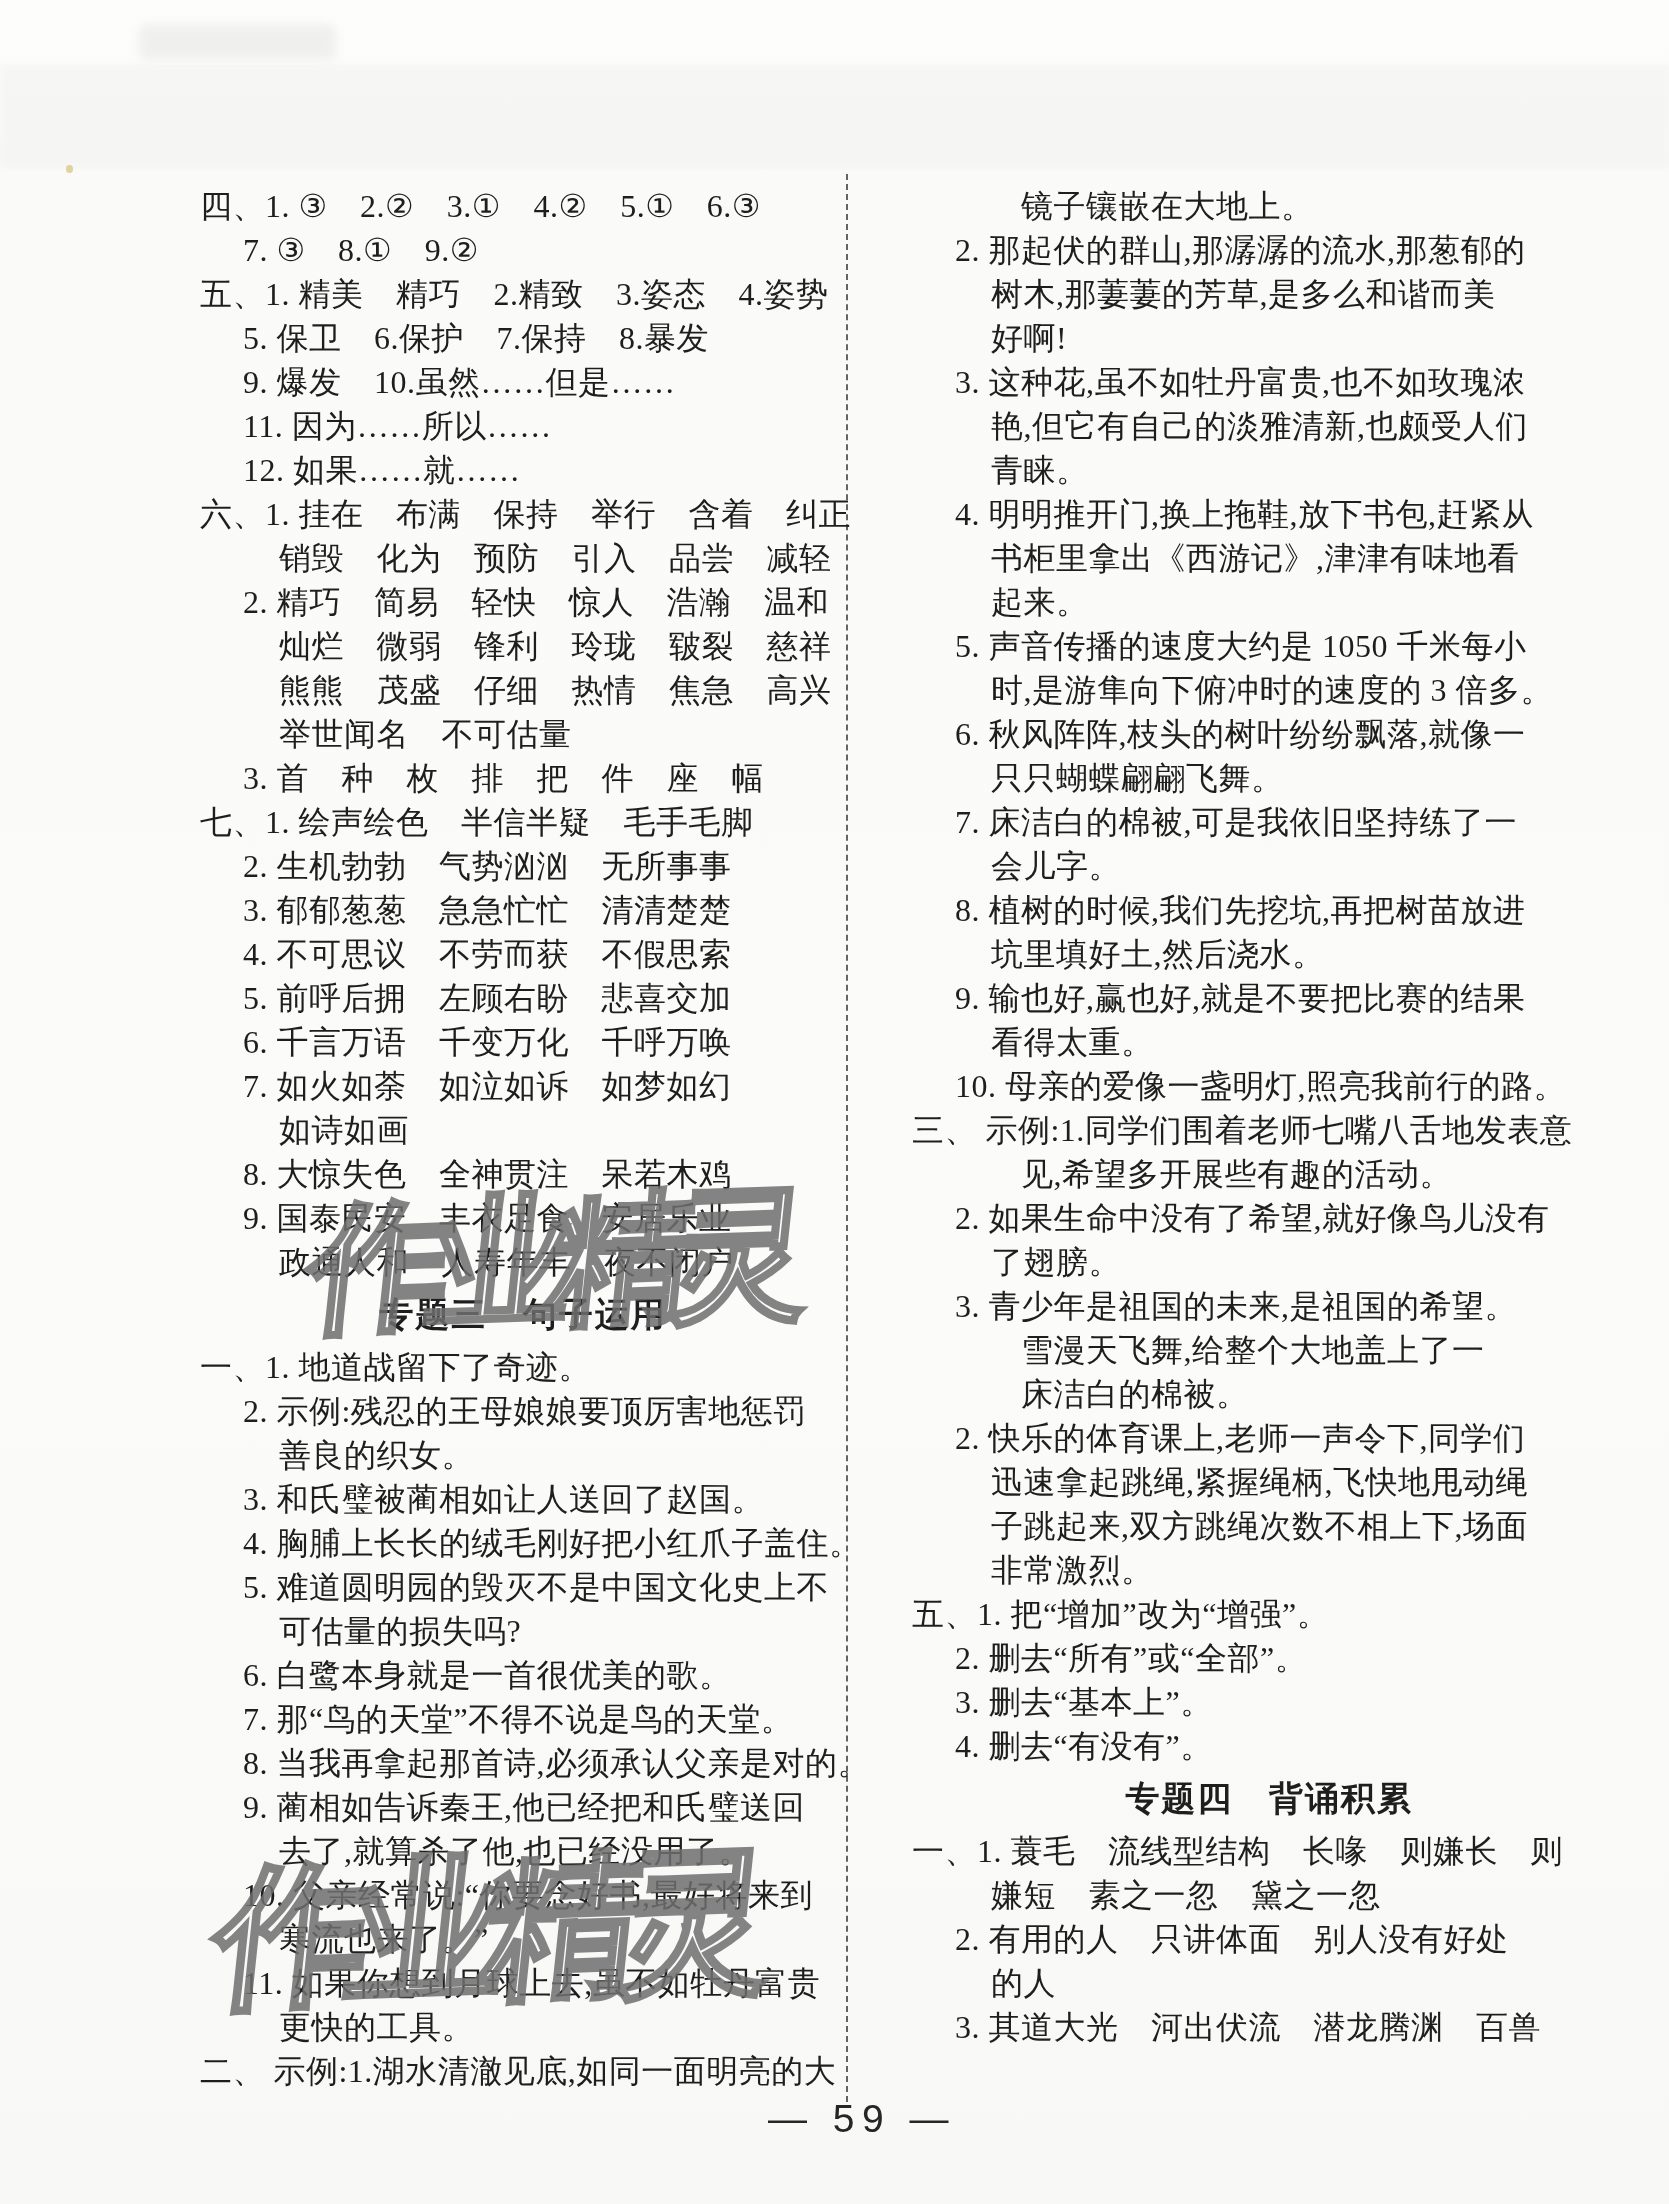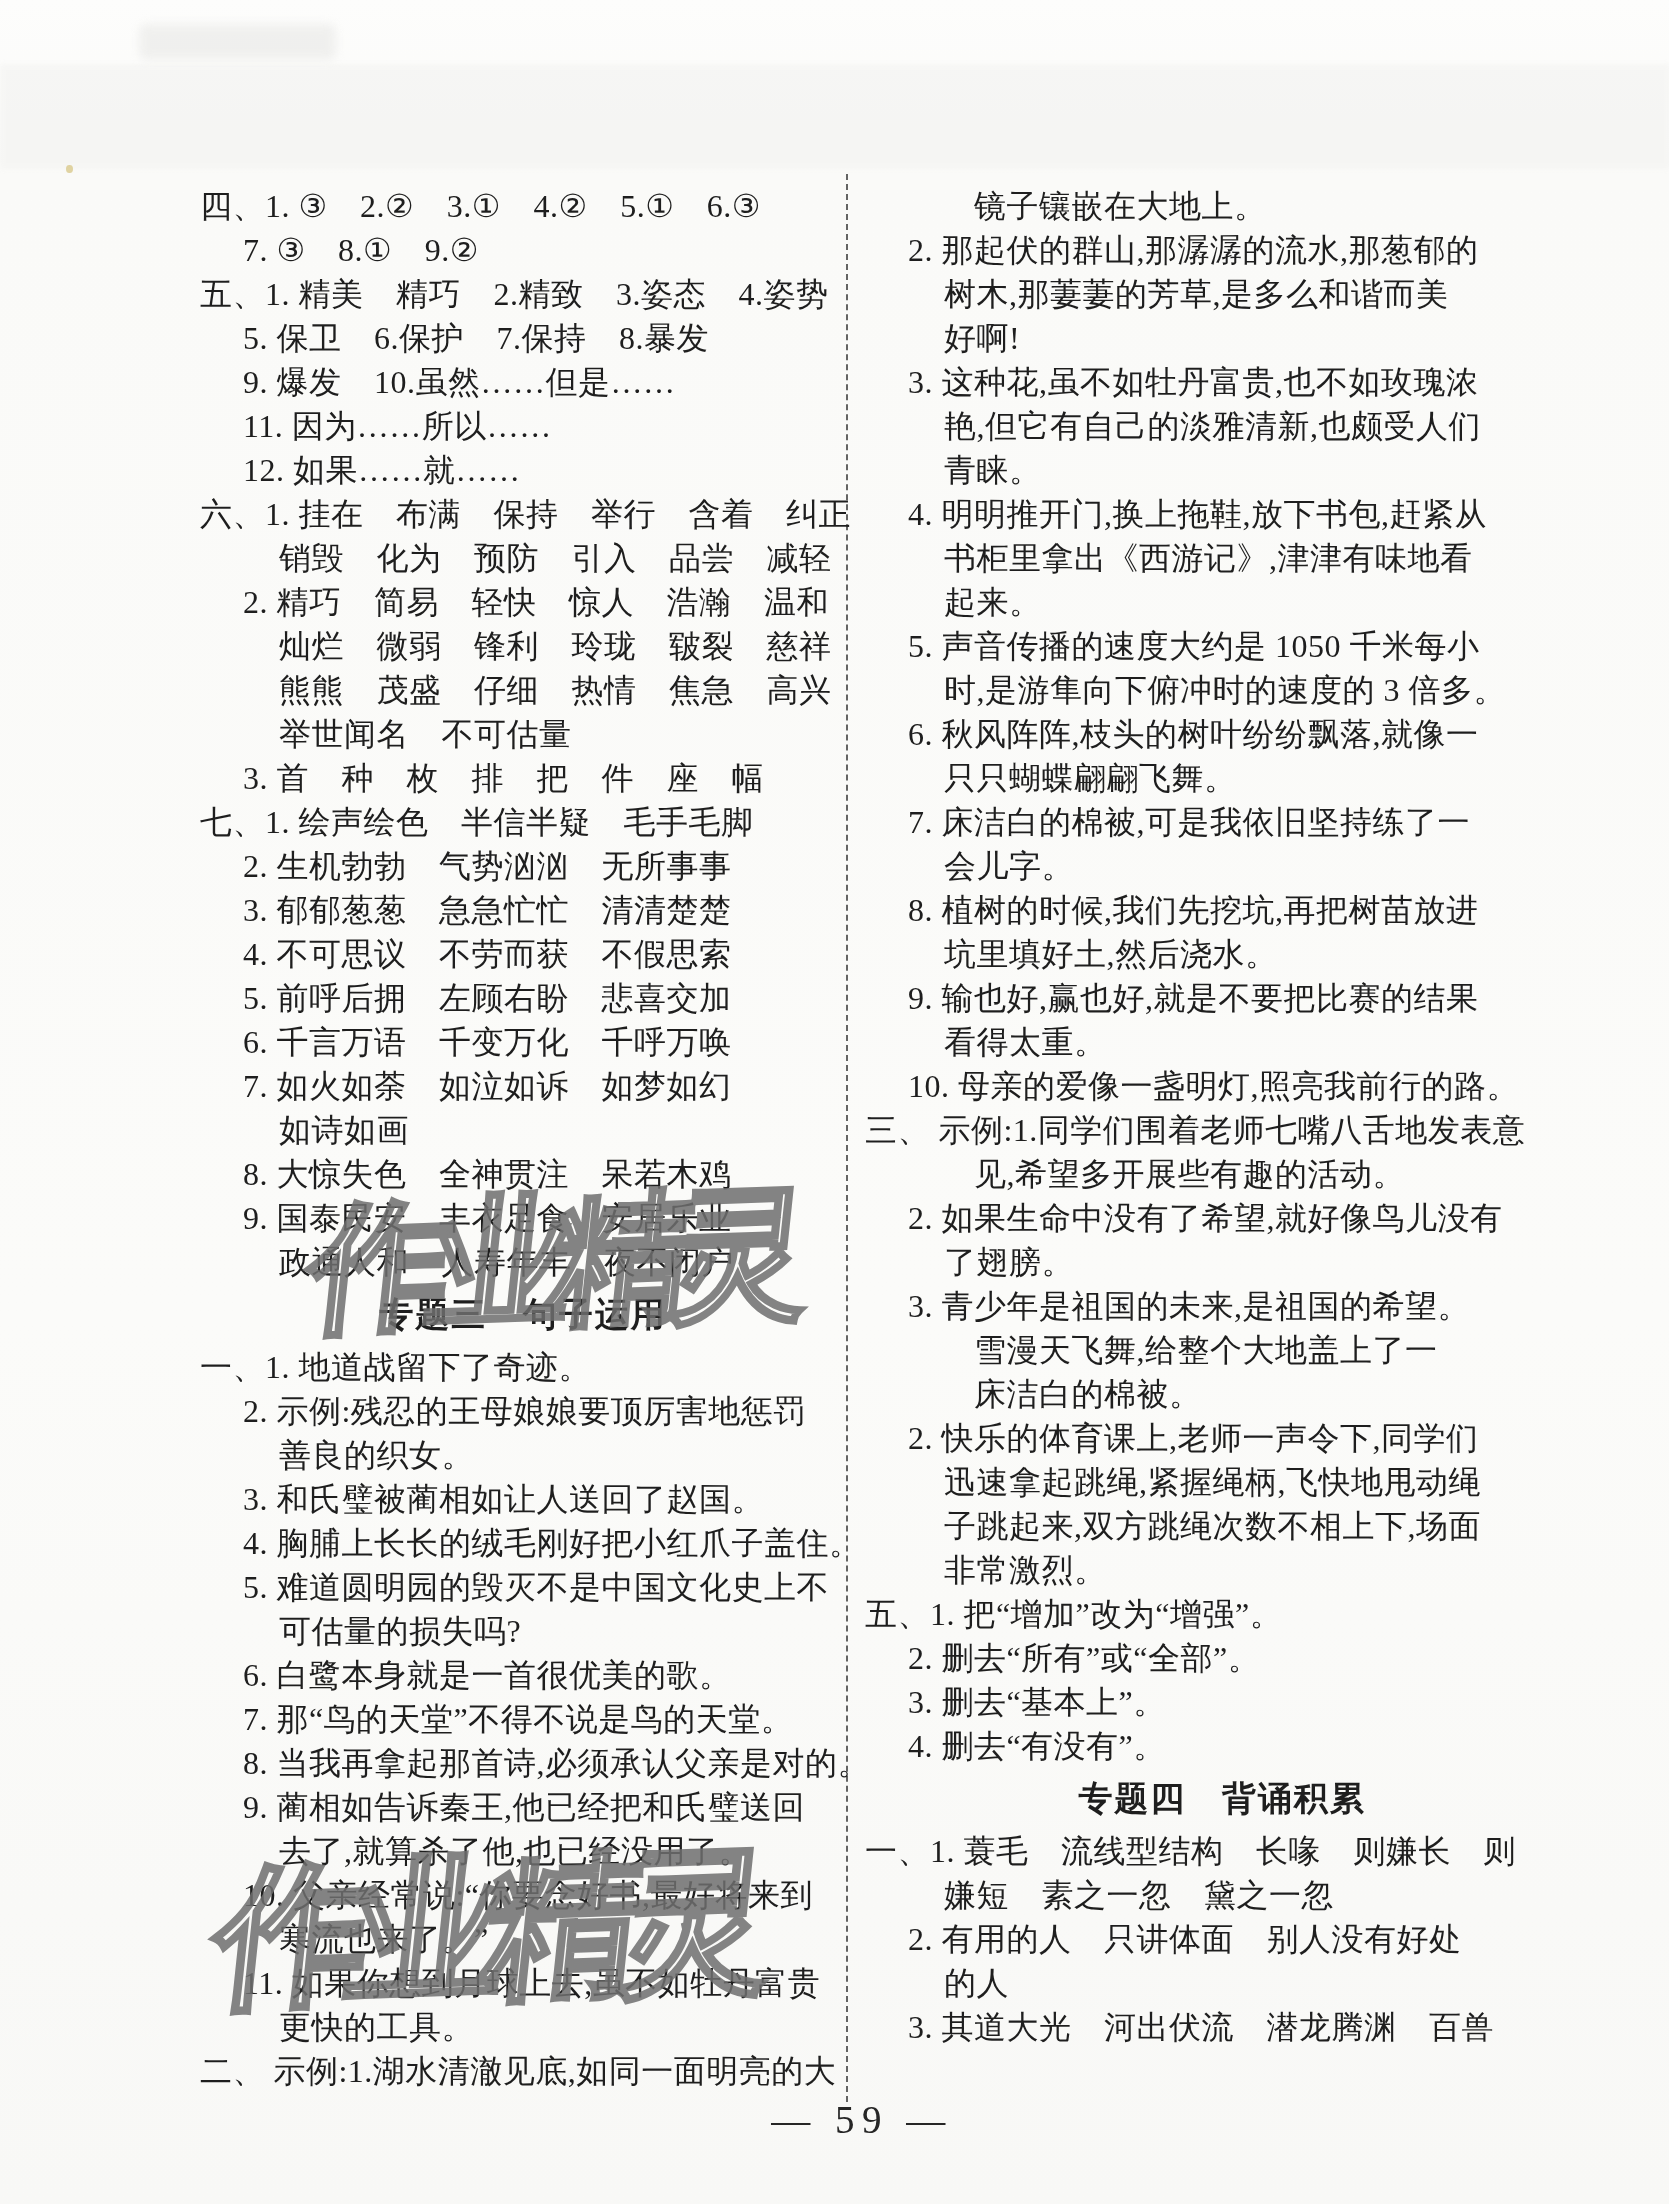--- a/index.html
+++ b/index.html
@@ -17,21 +17,21 @@
   .scan-smudge{
     position:absolute;left:139px;top:24px;width:197px;height:36px;
     background:#ededeb;opacity:.8;filter:blur(4.7px);border-radius:7.5px;
   }
   .scan-speck{
     position:absolute;left:66px;top:165px;width:6.6px;height:8.4px;
     background:#d9c98c;opacity:.8;border-radius:50%;
   }
   .col{position:absolute;top:184px;font-size:32px;line-height:44px;letter-spacing:0.5px;}
   .col-left{left:200px;width:646px;}
-  .col-right{left:865px;width:714px;}
+  .col-right{left:912px;width:714px;}
   .line{white-space:nowrap;}
   .ind0{margin-left:0;}
   .ind1{margin-left:43px;}
   .ind2{margin-left:79px;}
   .ind3{margin-left:109px;}
   .num{font-weight:normal;margin-right:8.4px;}
   .heading{
     font-weight:bold;text-align:center;margin:7.5px 0 9.4px 0;
     font-size:34px;letter-spacing:1.9px;
     font-family:"Liberation Sans","DejaVu Sans",sans-serif;
@@ -46,21 +46,21 @@
     color:transparent;-webkit-text-stroke:3.7px #6f6f6f;
     letter-spacing:-22.5px;opacity:.85;
     transform:skewX(-8deg) rotate(-2deg);
     pointer-events:none;
   }
   .wm1{left:311px;top:1166px;font-size:142px;}
   .wm2{left:217px;top:1825px;font-size:156px;}
   .page-number{
     position:absolute;left:862px;top:2097px;transform:translateX(-50%);
     font-size:39px;letter-spacing:7.5px;color:#262626;
-    font-family:Liberation Serif, serif;
+    font-family:Liberation Sans, sans-serif;
   }
 </style>
 </head>
 <body>
 
 <div class="page">
   <div class="scan-band"></div>
   <div class="scan-smudge"></div>
   <div class="scan-speck"></div>
 

